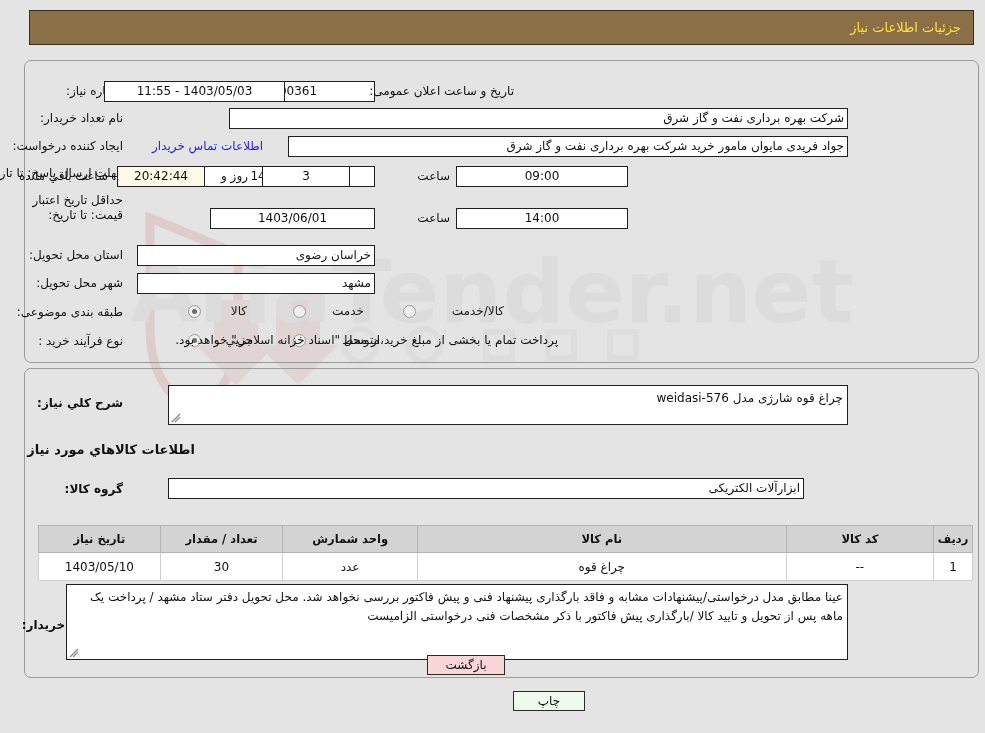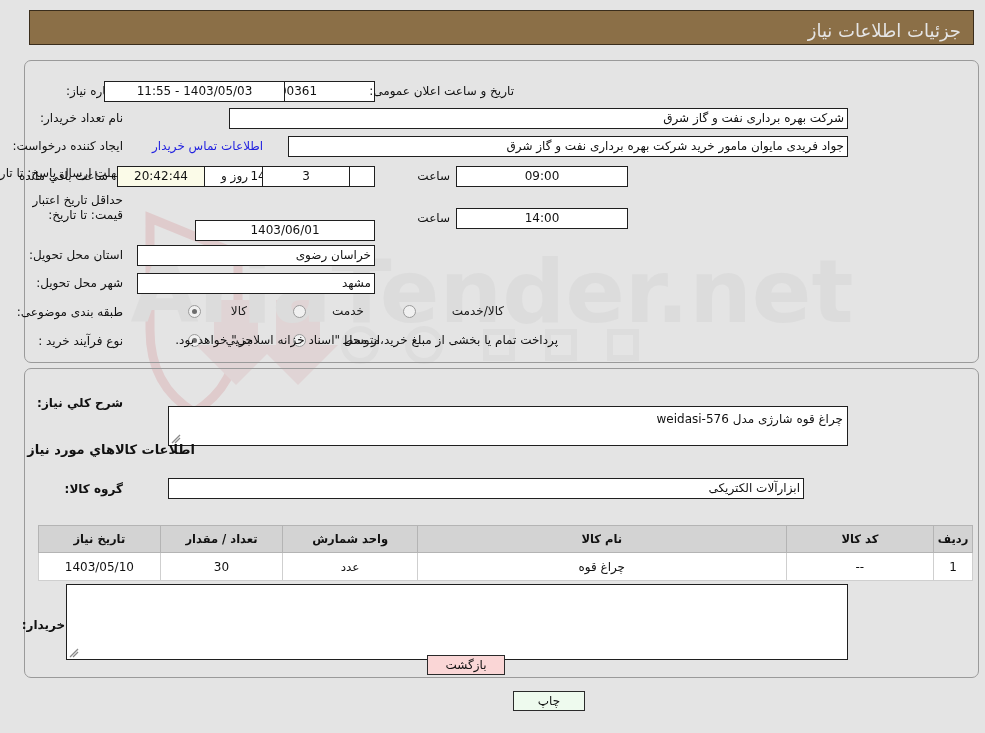--- a/index.html
+++ b/index.html
@@ -36,22 +36,22 @@
     height: 35px;
     background: #8b6f47;
     border: 1px solid #3a2d1c;
     box-sizing: border-box;
     z-index: 10;
   }
   .page-header .title {
     position: absolute;
     right: 12px;
     top: 9px;
-    color: #e5e5e5;
-    font-size: 18px;
+    color: #fde047;
+    font-size: 13px;
     letter-spacing: .2px;
   }
 
   
   .panel {
     position: absolute;
     border: 1px solid #9a9a9a;
     background: transparent;
     box-sizing: border-box;
     z-index: 10;
@@ -229,21 +229,21 @@
 <span class="lbl" style="right:862px; top:166px;">مهلت ارسال پاسخ: تا تاریخ:</span>
 <div class="fld center" style="right:610px; top:166px; width:180px;">1403/05/07</div>
 <span class="lbl" style="right:535px; top:169px;">ساعت</span>
 <div class="fld center" style="right:357px; top:166px; width:172px;">09:00</div>
 <div class="fld center" style="left:262px; top:166px; width:88px;">3</div>
 <span class="lbl" style="left:221px; top:169px;">روز و</span>
 <div class="fld center timer" style="left:117px; top:166px; width:88px;">20:42:44</div>
 <span class="lbl" style="left:19px; top:169px;">ساعت باقي مانده</span>
 
 <span class="lbl" style="right:862px; top:193px; width:120px; text-align:right; line-height:15px; white-space:normal;">حداقل تاریخ اعتبار قیمت: تا تاریخ:</span>
-<div class="fld center" style="right:610px; top:220px; width:180px;">1403/06/01</div>
+<div class="fld center" style="right:610px; top:208px; width:165px;">1403/06/01</div>
 <span class="lbl" style="right:535px; top:211px;">ساعت</span>
 <div class="fld center" style="right:357px; top:208px; width:172px;">14:00</div>
 
 <span class="lbl" style="right:862px; top:248px;">استان محل تحویل:</span>
 <div class="fld right" style="right:610px; top:245px; width:238px;">خراسان رضوی</div>
 
 <span class="lbl" style="right:862px; top:276px;">شهر محل تحویل:</span>
 <div class="fld right" style="right:610px; top:273px; width:238px;">مشهد</div>
 
 <span class="lbl" style="right:862px; top:305px;">طبقه بندی موضوعی:</span>
@@ -257,21 +257,21 @@
 <span class="lbl" style="right:862px; top:334px;">نوع فرآیند خرید :</span>
 <span class="radio checked" style="right:784px; top:334px;"></span>
 <span class="radio-lbl" style="right:732px; top:333px;">جزیي</span>
 <span class="radio" style="right:679px; top:334px;"></span>
 <span class="radio-lbl" style="right:605px; top:333px;">متوسط</span>
 <span class="lbl" style="right:427px; top:333px;">پرداخت تمام یا بخشی از مبلغ خرید،از محل "اسناد خزانه اسلامی" خواهد بود.</span>
 
 <div class="panel" id="panel-bottom"></div>
 
 <span class="lbl bold" style="right:862px; top:396px;">شرح کلي نیاز:</span>
-<div class="ta" style="left:168px; top:385px; width:680px; height:40px;margin-top:21px;">
+<div class="ta" style="left:168px; top:385px; width:680px; height:40px;">
   <span>چراغ قوه شارژی مدل  weidasi-576</span>
   <svg class="grip" viewBox="0 0 10 10">
     <line x1="1" y1="9" x2="9" y2="1" stroke="#8a8a8a" stroke-width="1.2"></line>
     <line x1="4" y1="9" x2="9" y2="4" stroke="#8a8a8a" stroke-width="1.2"></line>
   </svg>
 </div>
 
 <span class="lbl bold" style="right:790px; top:442px; font-size:13px;">اطلاعات کالاهاي مورد نیاز</span>
 
 <span class="lbl bold" style="right:862px; top:482px;">گروه کالا:</span>
@@ -295,20 +295,21 @@
       <td>چراغ قوه</td>
       <td>عدد</td>
       <td>30</td>
       <td>1403/05/10</td>
     </tr>
   </tbody>
 </table>
 
 <span class="lbl bold" style="right:862px; top:618px;">توضیحات خریدار:</span>
 <div class="ta" style="left:66px; top:584px; width:782px; height:76px;">
+  <span>عینا مطابق مدل درخواستی/پیشنهادات مشابه و فاقد بارگذاری پیشنهاد فنی و پیش فاکتور بررسی نخواهد شد. محل تحویل دفتر ستاد مشهد / پرداخت یک ماهه پس از تحویل و تایید کالا /بارگذاری پیش فاکتور با ذکر مشخصات فنی درخواستی الزامیست</span>
   <svg class="grip" viewBox="0 0 10 10">
     <line x1="1" y1="9" x2="9" y2="1" stroke="#8a8a8a" stroke-width="1.2"></line>
     <line x1="4" y1="9" x2="9" y2="4" stroke="#8a8a8a" stroke-width="1.2"></line>
   </svg>
 </div>
 
 <div class="btn" id="btn-print">چاپ</div>
 <div class="btn" id="btn-back">بازگشت</div>
 
 </body></html>

